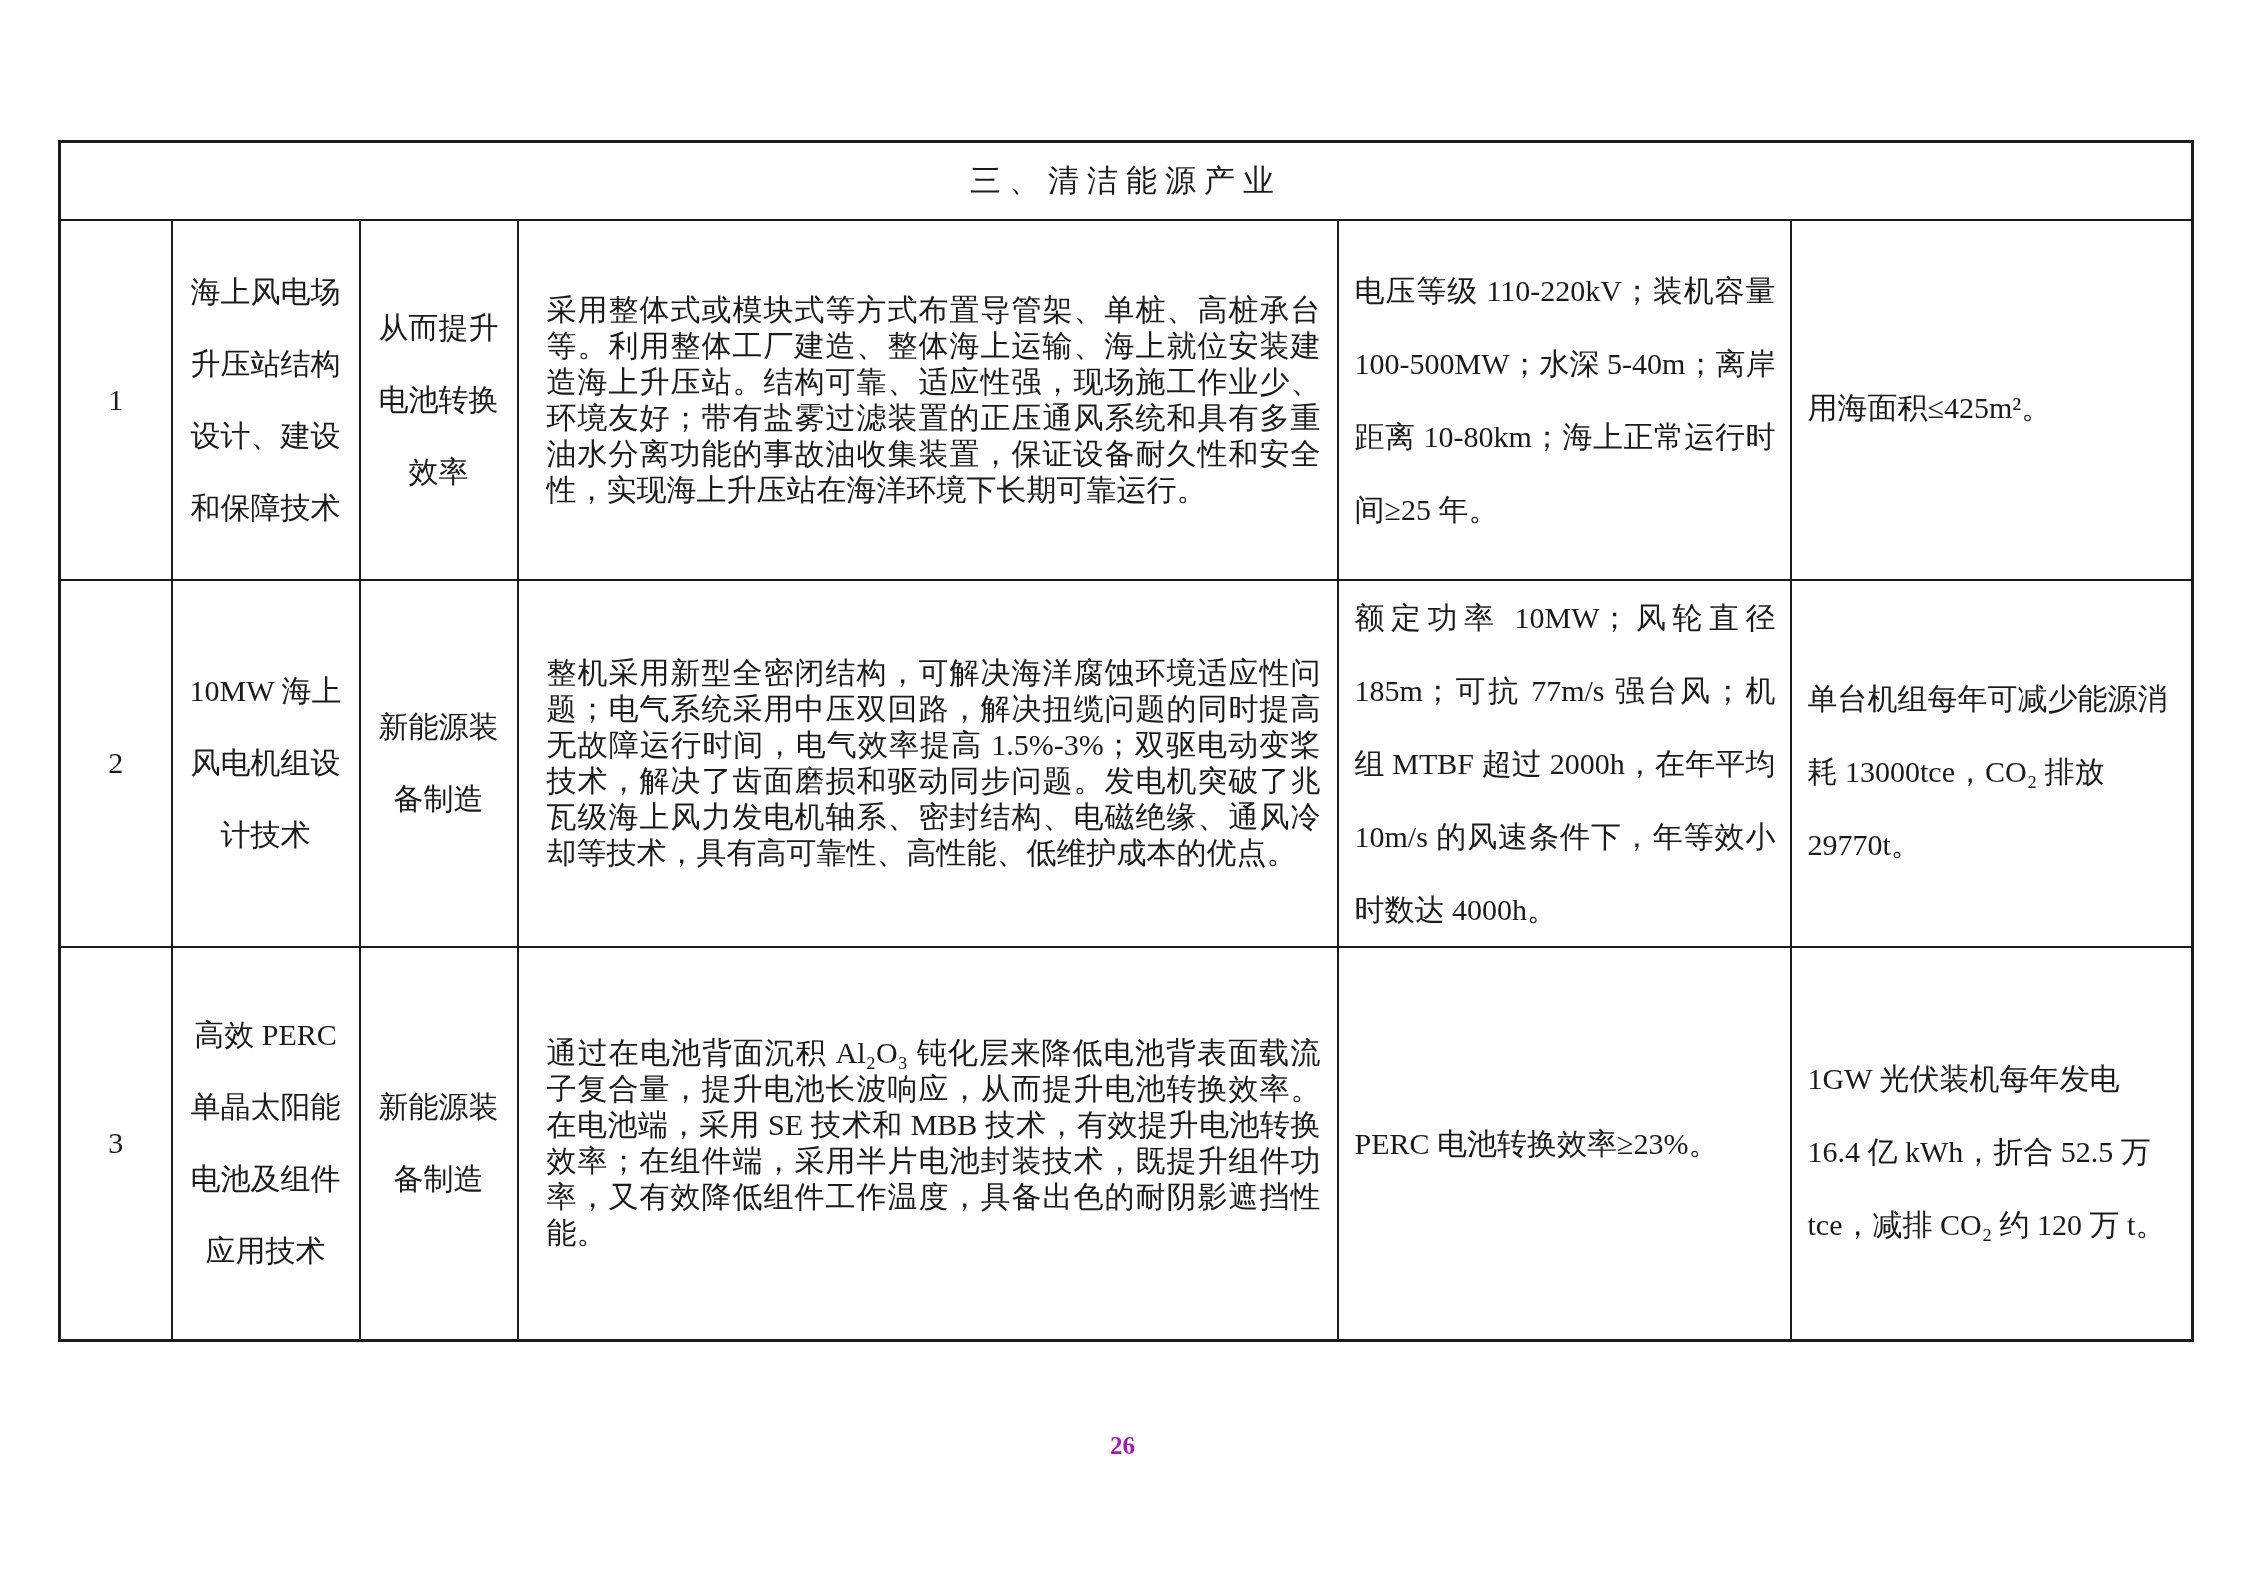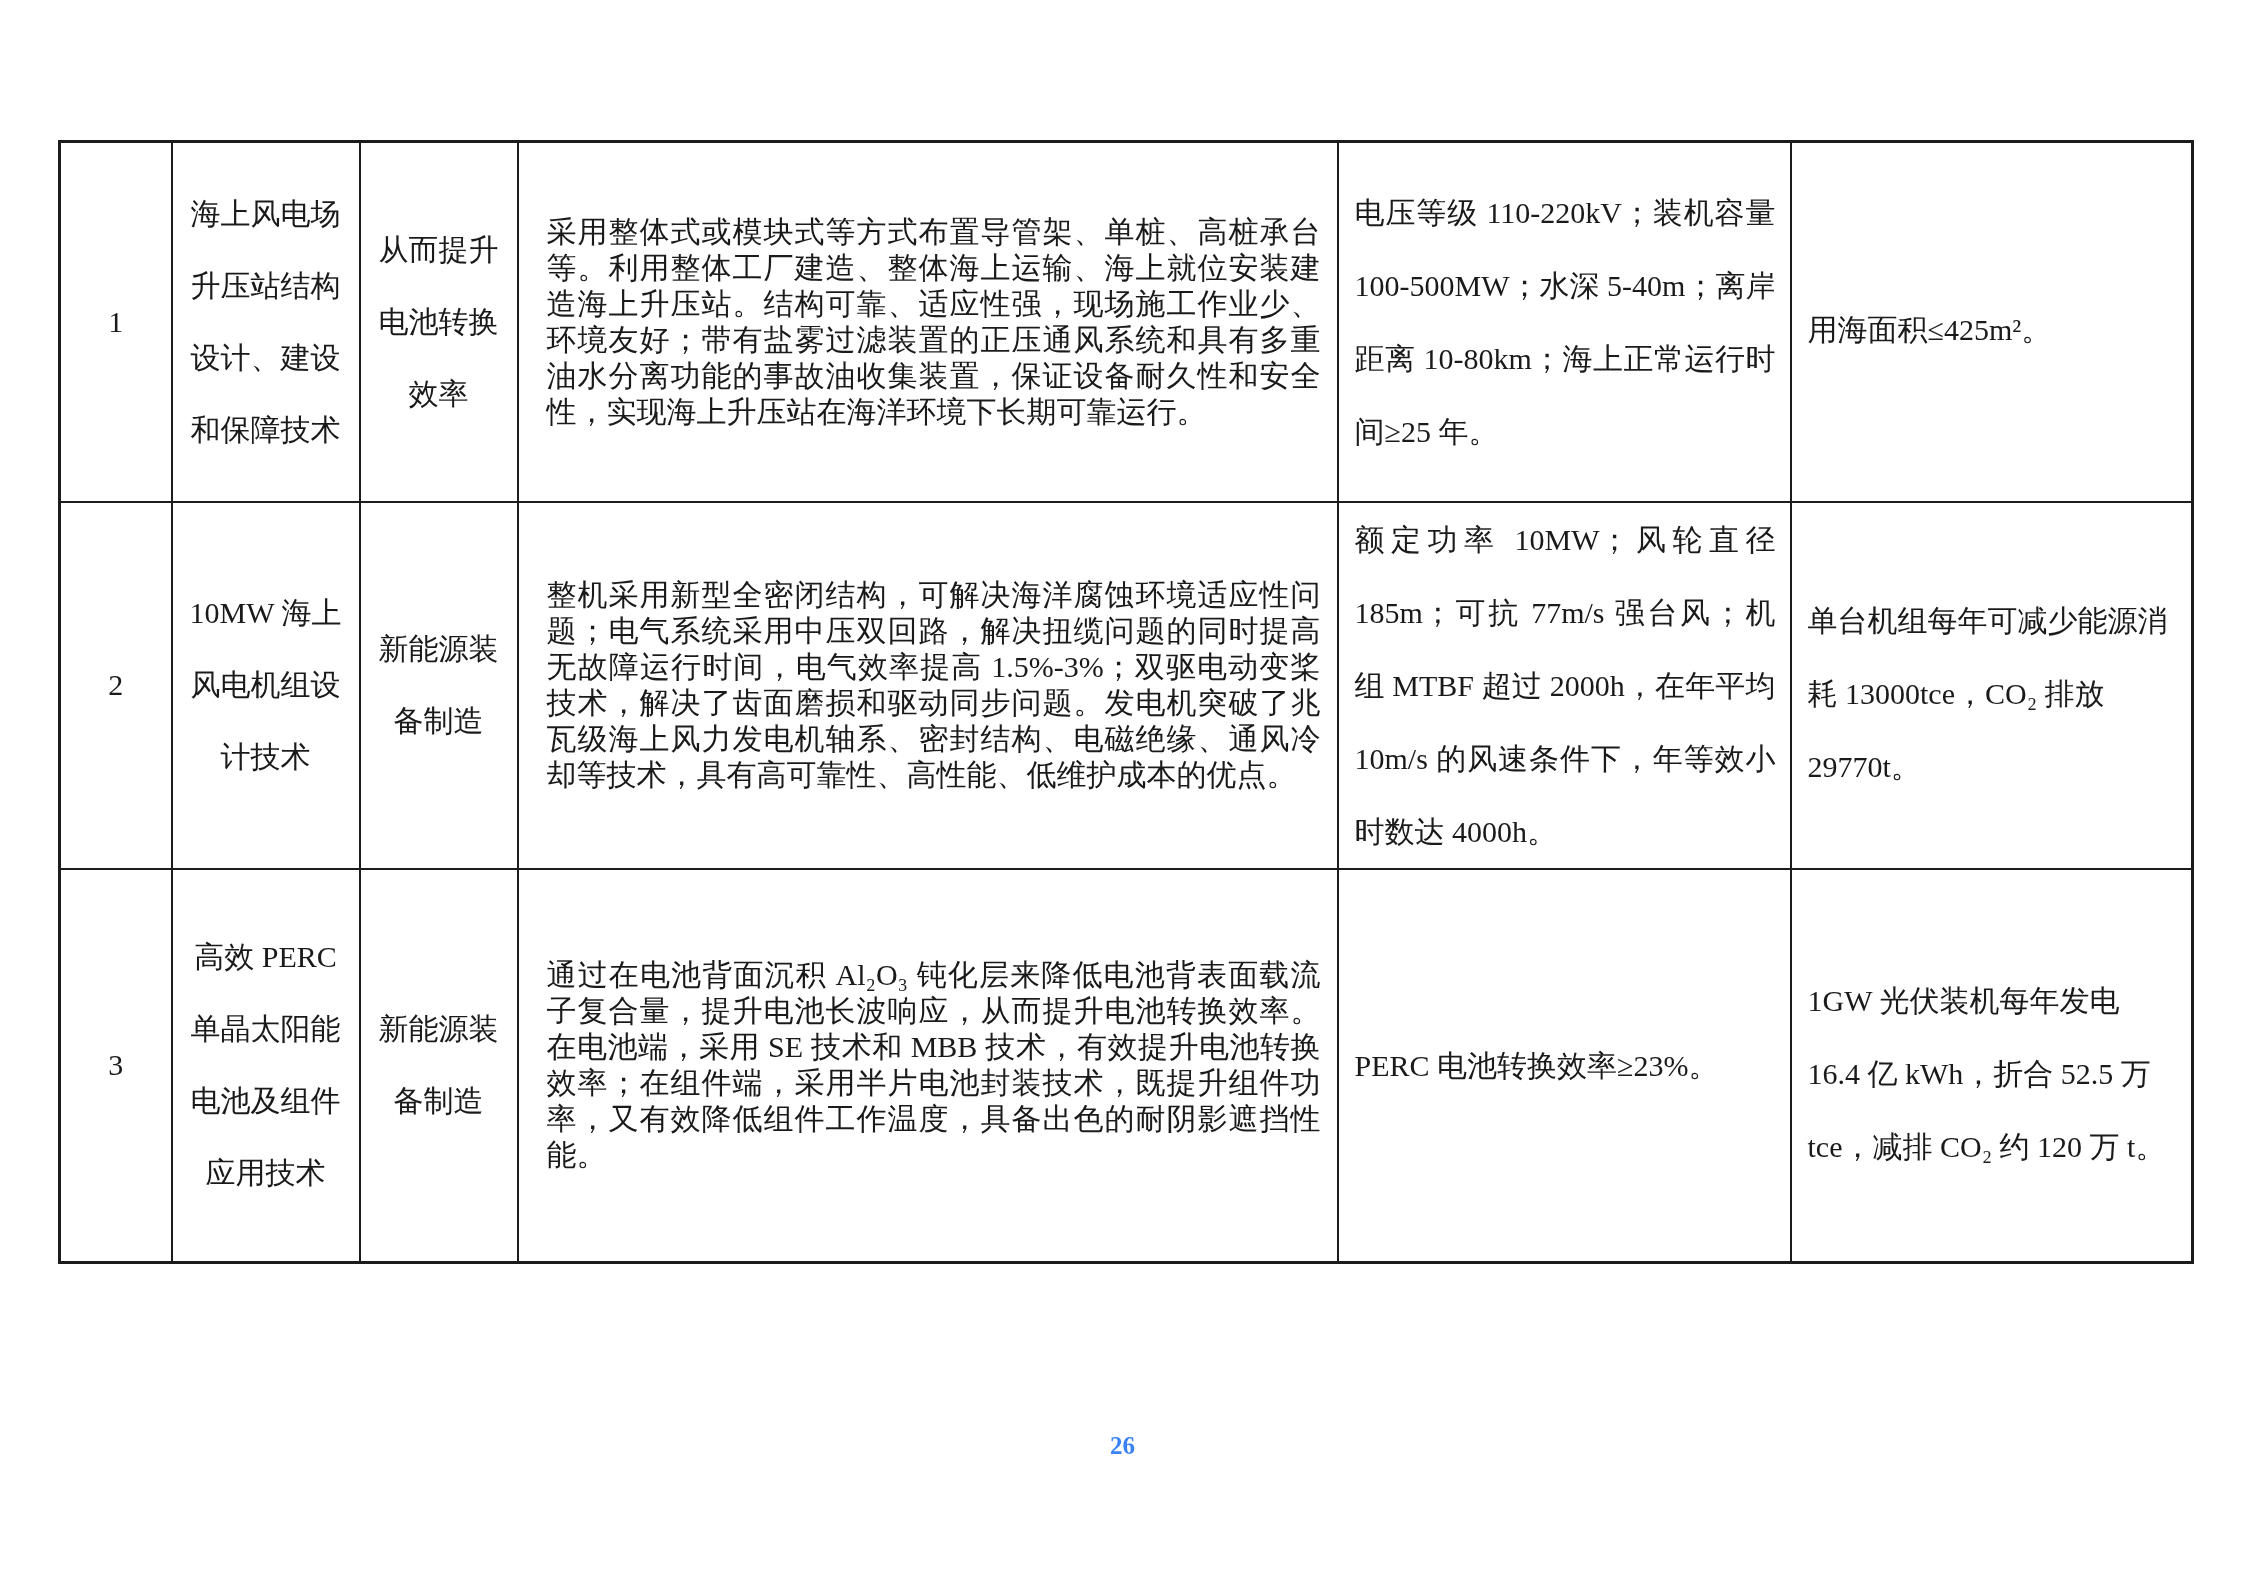--- a/index.html
+++ b/index.html
@@ -77,38 +77,41 @@
   }
   .page-number {
     position: absolute;
     left: 0;
     top: 1432px;
     width: 2245px;
     text-align: center;
     font-size: 25px;
     font-weight: bold;
     font-family: "Liberation Serif", "DejaVu Serif", serif;
-    color: #3b82f6;
+    color: #a21caf;
   }
 </style>
 </head>
 <body>
 
 <div>
 
   <table class="doc-table">
     <colgroup>
       <col class="c-index">
       <col class="c-name">
       <col class="c-category">
       <col class="c-desc">
       <col class="c-specs">
       <col class="c-benefit">
     </colgroup>
     <tbody>
+      <tr class="section-header-row">
+        <th colspan="6">三、清洁能源产业</th>
+      </tr>
 
       <tr class="row-1">
         <td class="cell-index">1</td>
         <td class="cell-name">海上风电场升压站结构设计、建设和保障技术</td>
         <td class="cell-category">从而提升电池转换效率</td>
         <td class="cell-desc">采用整体式或模块式等方式布置导管架、单桩、高桩承台等。利用整体工厂建造、整体海上运输、海上就位安装建造海上升压站。结构可靠、适应性强，现场施工作业少、环境友好；带有盐雾过滤装置的正压通风系统和具有多重油水分离功能的事故油收集装置，保证设备耐久性和安全性，实现海上升压站在海洋环境下长期可靠运行。</td>
         <td class="cell-specs">电压等级 110-220kV；装机容量 100-500MW；水深 5-40m；离岸距离 10-80km；海上正常运行时间≥25 年。</td>
         <td class="cell-benefit">用海面积≤425m²。</td>
       </tr>
 

